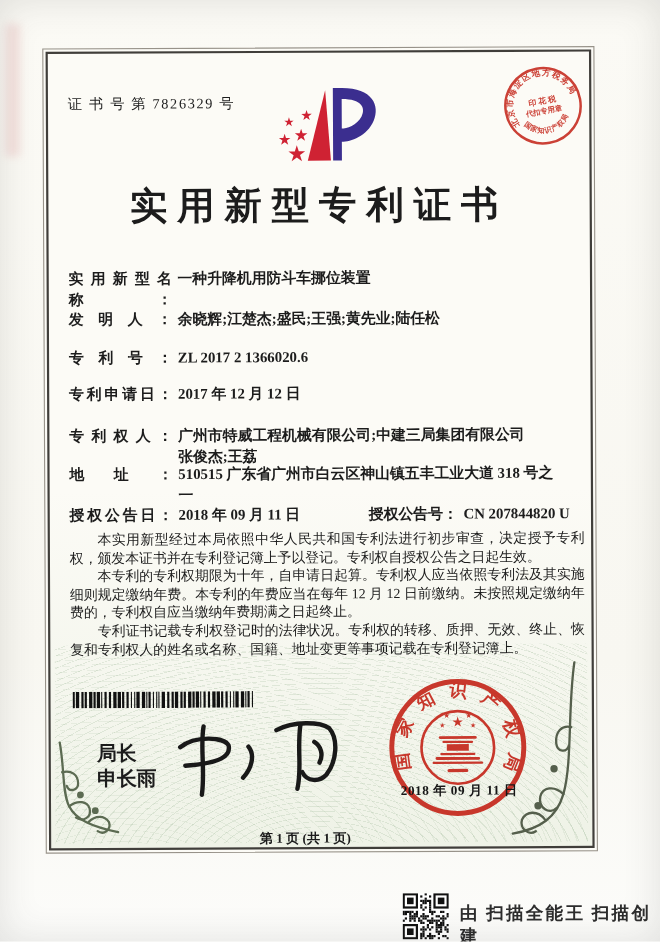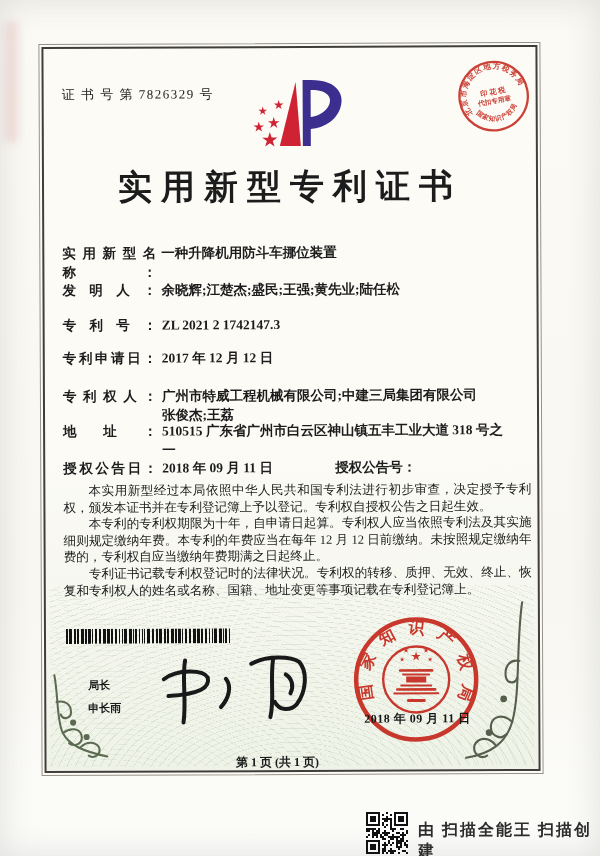--- a/index.html
+++ b/index.html
@@ -29,21 +29,21 @@
   .fvalue{margin-left:5px;white-space:pre-line;}
   .row-1{top:195px}.row-2{top:232px}.row-3{top:267px}.row-4{top:300px}
   .row-5{top:338px}.row-6{top:373px}.row-7{top:410px}
   .dual-right{position:absolute;left:272px;top:0;display:flex;}
   .dual-right .flabel2{font-weight:700;}
   
   .body-text{position:absolute;left:18px;top:434px;width:468px;font-size:12.6px;line-height:16.6px;text-align:justify;}
   .body-text p{margin:0;text-indent:2em;}
   
   .barcode{position:absolute;left:20px;top:580px;width:168px;height:15px;}
-  .director-block{position:absolute;left:42px;top:625px;font-size:11px;font-weight:700;line-height:23px;}
+  .director-block{position:absolute;left:42px;top:625px;font-size:18px;font-weight:700;line-height:23px;}
   .signature{position:absolute;left:108px;top:600px;width:175px;height:80px;z-index:6;}
   .seal-big{position:absolute;left:304px;top:566px;width:132px;height:132px;opacity:.92;z-index:5;}
   .seal-date{position:absolute;left:318px;top:663px;font-size:12px;font-weight:700;letter-spacing:.5px;color:#161616;z-index:7;}
   .page-footer{position:absolute;left:0;right:30px;top:706px;text-align:center;font-size:12px;font-weight:700;}
   .seal-small{position:absolute;left:412px;top:11px;width:76px;height:76px;opacity:.88;transform:rotate(-10deg);}
   .ornament-left{position:absolute;left:3px;bottom:3px;width:62px;height:100px;}
   .ornament-right{position:absolute;right:3px;bottom:3px;width:80px;height:168px;transform:scaleX(-1);}
   
   .qr{position:absolute;left:366px;top:812px;width:42px;height:42px;}
   .scan-credit{position:absolute;left:418px;top:820px;font-size:16px;font-weight:600;letter-spacing:2px;color:#2d2d2d;}
@@ -119,41 +119,42 @@
     <div class="field-row row-1">
       <span class="flabel">实用新型名称：</span>
       <span class="fvalue">一种升降机用防斗车挪位装置</span>
     </div>
     <div class="field-row row-2">
       <span class="flabel">发明人：</span>
       <span class="fvalue">余晓辉;江楚杰;盛民;王强;黄先业;陆任松</span>
     </div>
     <div class="field-row row-3">
       <span class="flabel">专利号：</span>
-      <span class="fvalue">ZL 2021 2 1742147.3</span>
+      <span class="fvalue">ZL 2017 2 1366020.6</span>
     </div>
     <div class="field-row row-4">
       <span class="flabel">专利申请日：</span>
       <span class="fvalue">2017 年 12 月 12 日</span>
     </div>
     <div class="field-row row-5">
       <span class="flabel">专利权人：</span>
       <span class="fvalue">广州市特威工程机械有限公司;中建三局集团有限公司
 张俊杰;王荔</span>
     </div>
     <div class="field-row row-6">
       <span class="flabel">地址：</span>
       <span class="fvalue">510515 广东省广州市白云区神山镇五丰工业大道 318 号之
 一</span>
     </div>
     <div class="field-row row-7">
       <span class="flabel">授权公告日：</span>
       <span class="fvalue">2018 年 09 月 11 日</span>
       <span class="dual-right">
         <span class="flabel2">授权公告号：</span>
+        <span class="fvalue">CN 207844820 U</span>
       </span>
     </div>
 
     <div class="body-text">
       <p>本实用新型经过本局依照中华人民共和国专利法进行初步审查，决定授予专利权，颁发本证书并在专利登记簿上予以登记。专利权自授权公告之日起生效。</p>
       <p>本专利的专利权期限为十年，自申请日起算。专利权人应当依照专利法及其实施细则规定缴纳年费。本专利的年费应当在每年 12 月 12 日前缴纳。未按照规定缴纳年费的，专利权自应当缴纳年费期满之日起终止。</p>
       <p>专利证书记载专利权登记时的法律状况。专利权的转移、质押、无效、终止、恢复和专利权人的姓名或名称、国籍、地址变更等事项记载在专利登记簿上。</p>
     </div>
 
     <svg class="barcode" viewBox="0 0 168 15" preserveAspectRatio="none">

